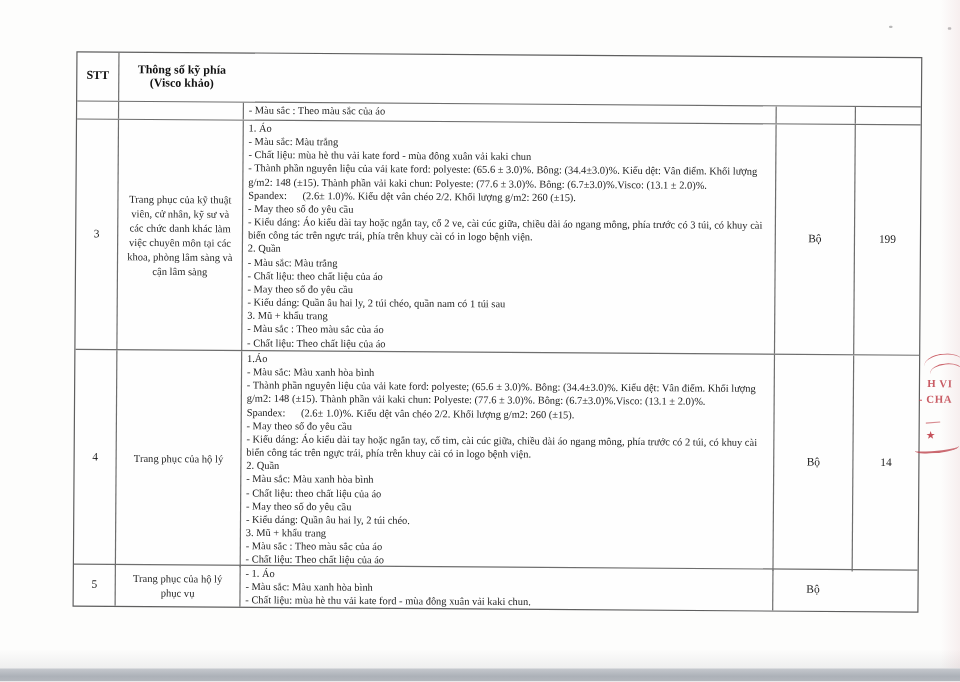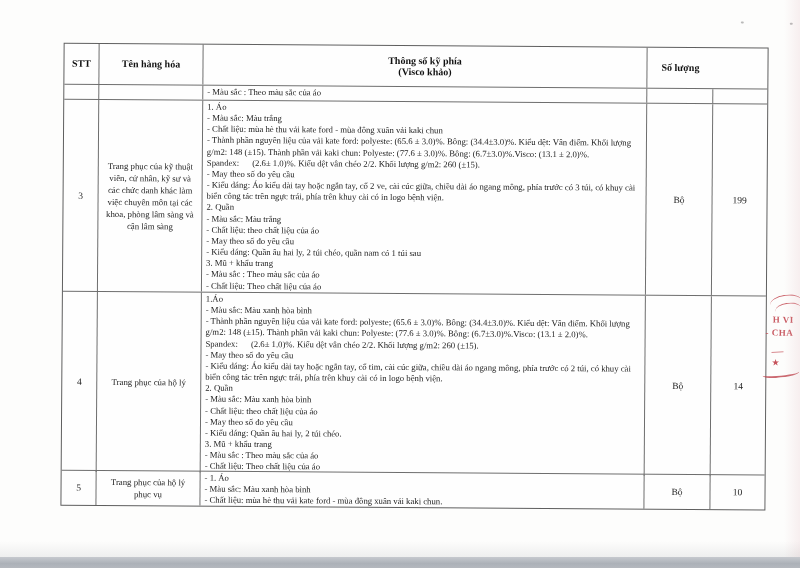--- a/index.html
+++ b/index.html
@@ -63,28 +63,26 @@
 </style>
 </head>
 <body>
 
 <div class="page-inner">
 
   <div class="spec-table">
 
     <div class="tr hdr">
       <div class="c center">STT</div>
-      <div class="c center">Tên hàng hóa</div>
       <div class="c center">
         <div>
           <div>Thông số kỹ phía</div>
           <div>(Visco khảo)</div>
         </div>
       </div>
-      <div class="c center">Số lượng</div>
     </div>
 
     <div class="tr row-cont">
       <div class="c center stt-cell"></div>
       <div class="c center name-cell"></div>
       <div class="c specs-cell">
           <div class="spec-line">- Màu sắc : Theo màu sắc của áo</div>
         </div>
       <div class="c center unit-cell"></div>
       <div class="c center qty-cell"></div>
@@ -137,21 +135,20 @@
 
     <div class="tr row-5">
       <div class="c center stt-cell">5</div>
       <div class="c center name-cell">Trang phục của hộ lý phục vụ</div>
       <div class="c specs-cell">
           <div class="spec-line">- 1. Áo</div>
           <div class="spec-line">- Màu sắc: Màu xanh hòa bình</div>
           <div class="spec-line">- Chất liệu: mùa hè thu vải kate ford - mùa đông xuân vải kaki chun.</div>
         </div>
       <div class="c center unit-cell">Bộ</div>
-      <div class="c center qty-cell">10</div>
     </div>
 
   </div>
 
   <div class="stamp stamp-arc stamp-arc1"></div>
   <div class="stamp stamp-arc stamp-arc2"></div>
   <div class="stamp stamp-t1">H VI</div>
   <div class="stamp stamp-t2">- CHA</div>
   <div class="stamp stamp-dash"></div>
   <div class="stamp stamp-star">★</div>

